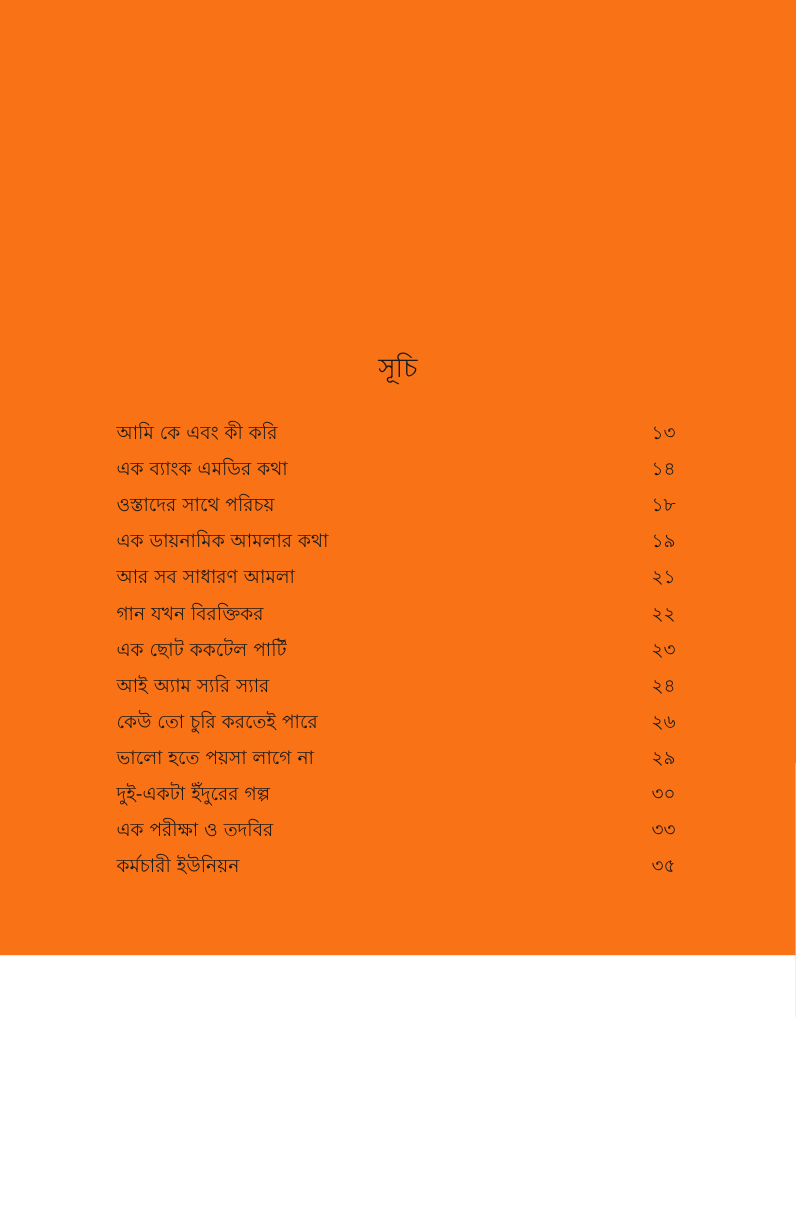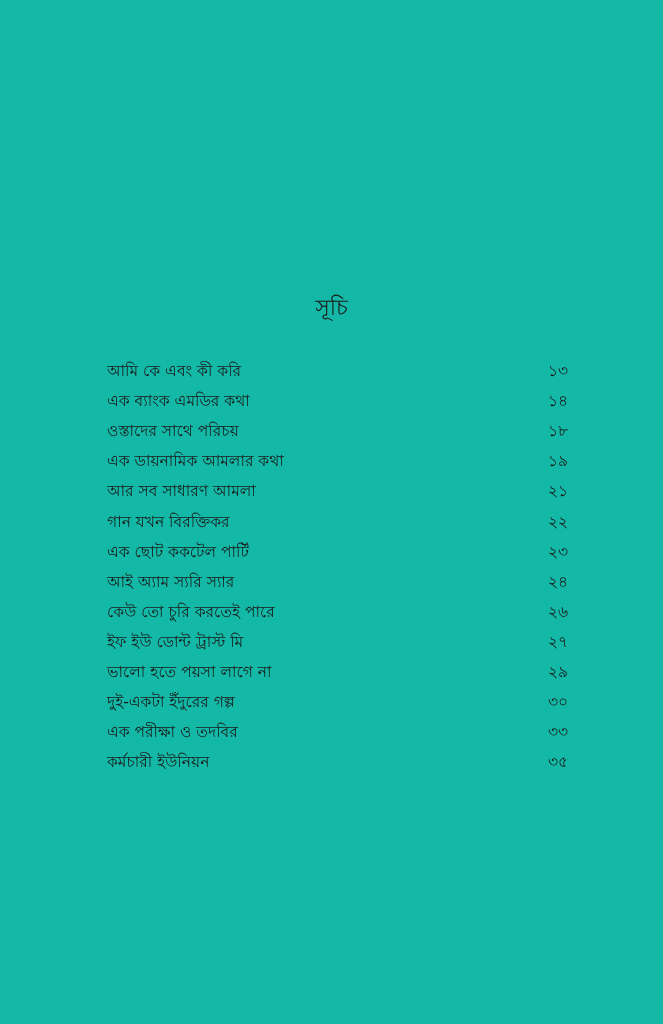--- a/index.html
+++ b/index.html
@@ -13,58 +13,58 @@
       position: relative;
       overflow: hidden;
       font-family: "DejaVu Sans", "Liberation Sans", sans-serif;
       color: #1a1a1a;
     }
     .page {
       position: absolute;
       left: 0;
       top: 0;
       width: 663px;
-      height: 1024px;
-      background: #14b8a6;
+      height: 796px;
+      background: #f97316;
     }
     .title {
       position: absolute;
       top: 292px;
       left: 0;
       width: 663px;
       text-align: center;
       font-size: 22px;
       line-height: 32px;
       font-weight: normal;
       margin: 0;
     }
     .toc {
       position: absolute;
       left: 97px;
       top: 346px;
       width: 471px;
-      margin: 10px;
+      margin: 0;
       padding: 0;
       list-style: none;
     }
     .toc-row {
       display: flex;
       justify-content: space-between;
       align-items: center;
       height: 30.1px;
       font-size: 15.5px;
       line-height: 30px;
       white-space: nowrap;
     }
     .toc-title {
       flex: 1 1 auto;
     }
     .toc-page {
       flex: 0 0 auto;
-      text-align: left;
+      text-align: center;
       min-width: 30px;
     }
   </style>
 </head>
 <body>
 
 <div class="page">
   <h1 class="title">সূচি</h1>
 
   <ul class="toc">
@@ -98,24 +98,20 @@
       </li>
     <li class="toc-row">
         <span class="toc-title">আই অ্যাম স্যরি স্যার</span>
         <span class="toc-page">২৪</span>
       </li>
     <li class="toc-row">
         <span class="toc-title">কেউ তো চুরি করতেই পারে</span>
         <span class="toc-page">২৬</span>
       </li>
     <li class="toc-row">
-        <span class="toc-title">ইফ ইউ ডোন্ট ট্রাস্ট মি</span>
-        <span class="toc-page">২৭</span>
-      </li>
-    <li class="toc-row">
         <span class="toc-title">ভালো হতে পয়সা লাগে না</span>
         <span class="toc-page">২৯</span>
       </li>
     <li class="toc-row">
         <span class="toc-title">দুই-একটা ইঁদুরের গল্প</span>
         <span class="toc-page">৩০</span>
       </li>
     <li class="toc-row">
         <span class="toc-title">এক পরীক্ষা ও তদবির</span>
         <span class="toc-page">৩৩</span>

